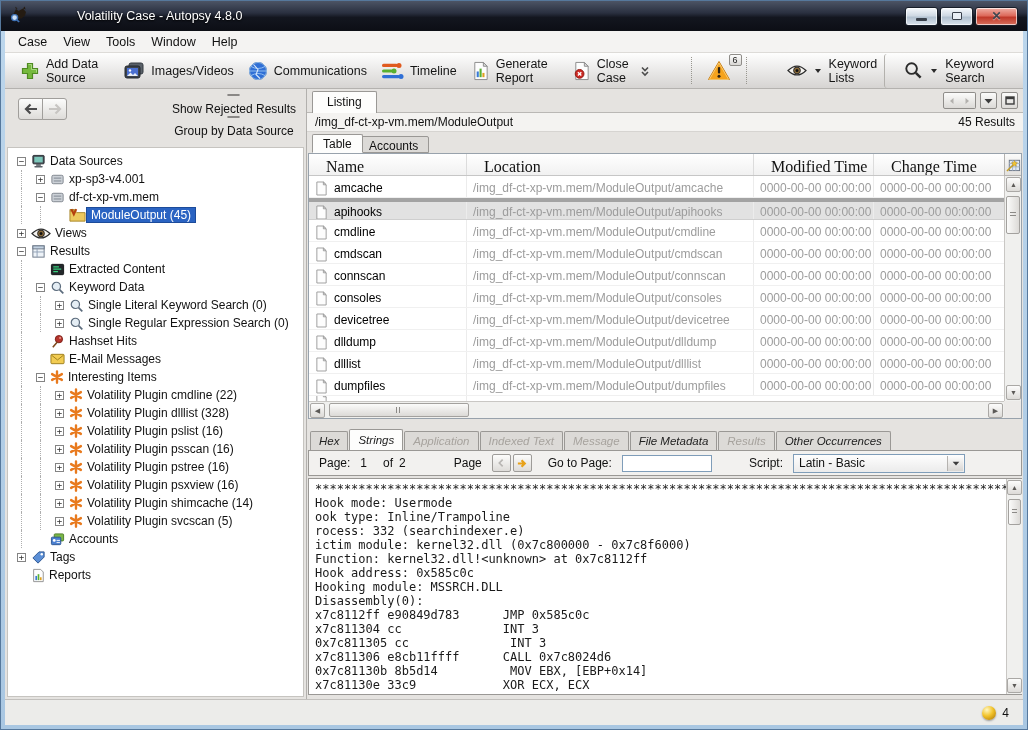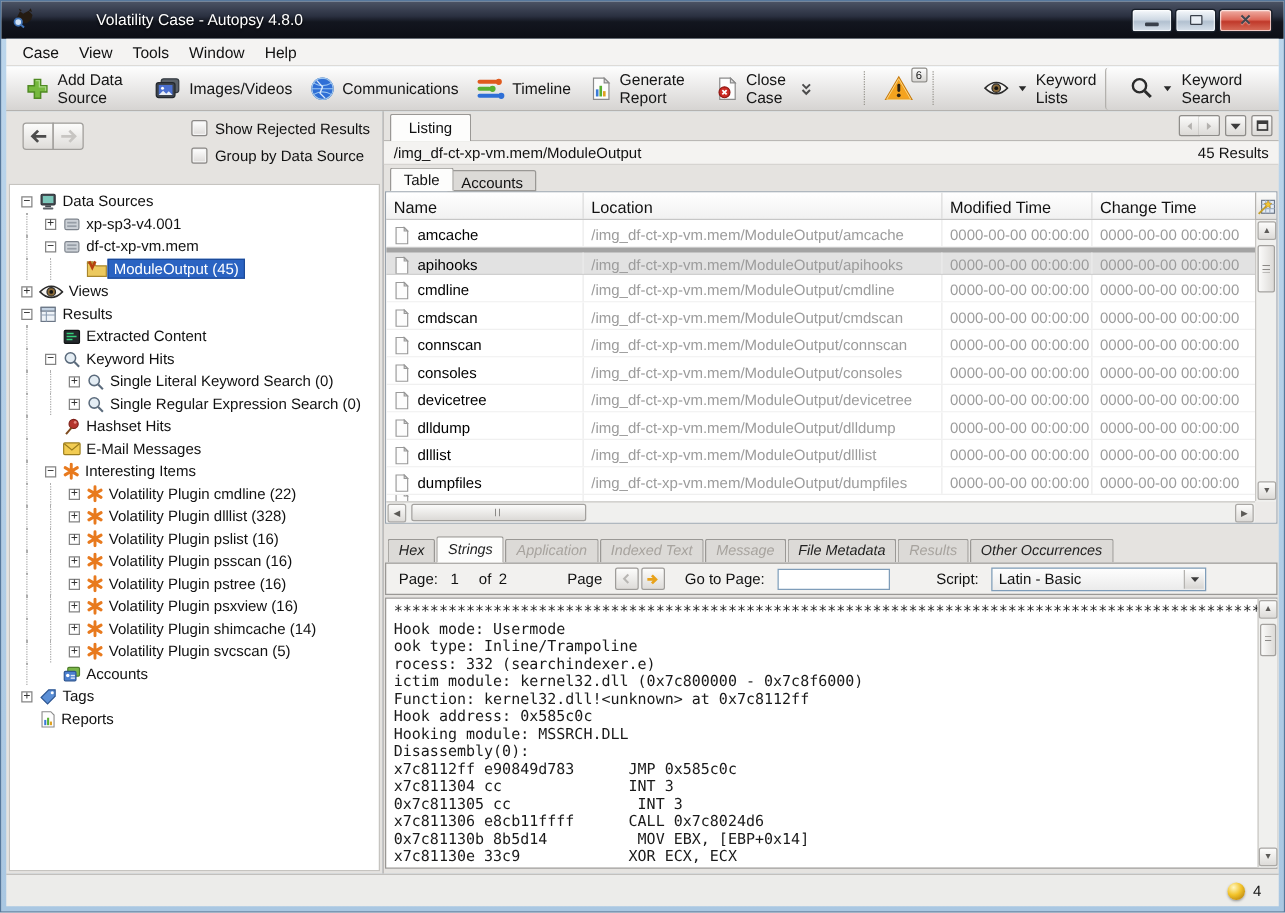--- a/index.html
+++ b/index.html
@@ -25,21 +25,21 @@
   .badge{position:absolute;top:-4px;right:-1px;background:linear-gradient(#fdfdfd,#d8d6d3);border:1px solid #8f8d89;border-radius:2px;font-size:9px;padding:0 3px;color:#222;}
   .caret{width:0;height:0;border-left:3.5px solid transparent;border-right:3.5px solid transparent;border-top:4px solid #2a2a2a;margin:0 2px;}
   .kw-search{margin-left:auto;border-left:1px solid #b3b1ad;padding-left:19px;margin-right:6px;}
   
   .leftpanel{position:absolute;left:4px;top:88px;width:301px;bottom:30px;background:#e5e3e0;}
   .navgroup{position:absolute;left:13px;top:9px;display:flex;}
   .navbtn{width:25px;height:22px;border:1px solid #a09e9b;background:linear-gradient(#fcfcfb,#dedcd9);display:flex;align-items:center;justify-content:center;}
   .navbtn:first-child{border-radius:3px 0 0 3px;}
   .navbtn:last-child{border-radius:0 3px 3px 0;margin-left:-1px;}
   .checks{position:absolute;right:10px;top:5px;}
-  .checkrow{display:flex;align-items:center;gap:6px;height:17px;margin-bottom:5px;font-size:12px;color:#111;}
+  .checkrow{display:flex;align-items:center;gap:6px;height:17px;margin-bottom:5px;font-size:12px;color:#111;flex-direction:column;}
   .cb{width:13px;height:13px;border:1px solid #8a8886;border-radius:2px;background:linear-gradient(#fff,#dcdad8);box-shadow:inset 0 0 0 1px #f4f4f4;}
   .tree{position:absolute;left:2px;right:2px;top:58px;bottom:2px;background:#fff;border:1px solid #c6c4c0;overflow:hidden;padding:4px 0 0 4px;}
   .titem{display:flex;align-items:center;height:18px;font-size:12px;color:#111;white-space:nowrap;}
   .guide{width:19px;height:18px;flex:0 0 19px;position:relative;}
   .guide::before{content:"";position:absolute;left:9px;top:0;bottom:0;border-left:1px dotted #aeaeae;}
   .toggle{width:19px;flex:0 0 19px;display:flex;align-items:center;justify-content:center;}
   .tbox{width:9px;height:9px;border:1px solid #848484;background:#fff;font-size:9px;line-height:7px;text-align:center;color:#333;font-family:"DejaVu Sans Mono",monospace;}
   .tlabel{padding:1px 4px;}
   .tlabel.sel{background:#2a63c2;color:#fff;border:1px solid #1c4b9a;padding:0 4px;}
   
@@ -52,21 +52,21 @@
   .sbtn.joined-r{border-radius:0 2px 2px 0;border-left:none;}
   .pathbar{position:absolute;left:0;top:24px;right:0;height:19px;background:#f4f3f1;border-bottom:1px solid #d6d4d1;display:flex;align-items:center;padding:0 8px;font-size:12px;color:#111;}
   .results-count{margin-left:auto;}
   .viewtabs{position:absolute;left:0;top:43px;right:0;height:21px;}
   .vtab{position:absolute;top:2px;height:19px;padding:2px 10px;font-size:12px;border:1px solid #9a9895;border-radius:2px 2px 0 0;color:#111;}
   .vtab.active{left:5px;background:#fdfdfc;border-bottom:1px solid #fdfdfc;z-index:2;}
   .vtab.idle{left:51px;top:4px;height:17px;background:#dcdad7;z-index:1;}
   
   .tablewrap{position:absolute;left:1px;right:1px;top:64px;height:266px;background:#fff;border:1px solid #98a2ac;}
   .thead{position:absolute;left:0;top:0;right:17px;height:22px;background:linear-gradient(#ffffff,#f1f1f1);border-bottom:1px solid #c6c6c6;display:flex;}
-  .th{font-size:13px;color:#111;padding:4px 6px 0 6px;border-right:1px solid #dcdcdc;overflow:hidden;white-space:nowrap;}
+  .th{font-size:16px;color:#111;padding:4px 6px 0 17px;border-right:1px solid #dcdcdc;overflow:hidden;white-space:nowrap;font-family:Liberation Serif, serif;}
   .rows{position:absolute;left:0;top:22px;right:17px;bottom:17px;overflow:hidden;}
   .trow{display:flex;height:22px;border-bottom:1px solid #f0f0f0;background:#fff;}
   .trow.sel{background:#e2e2e2;border-top:4px solid #a3a3a3;border-bottom:1px solid #cfcfcf;justify-content:flex-end;}
   .td{font-size:12px;padding:3px 6px 0 6px;border-right:1px solid #ececec;overflow:hidden;white-space:nowrap;display:flex;align-items:center;gap:6px;}
   .td.gray{color:#9c9c9c;}
   .col0{width:158px;flex:0 0 158px;}
   .col1{width:287px;flex:0 0 287px;}
   .col2{width:120px;flex:0 0 120px;}
   .col3{flex:1;border-right:none;}
   .partial{height:6px;overflow:hidden;border-bottom:none;}
@@ -362,21 +362,21 @@
           <span class="guide"></span>
           <span class="toggle">
             <span class="tbox">−</span>
           </span>
           <span style="display: flex;">
             <svg width="15" height="15" viewBox="0 0 16 16">
               <circle cx="6.8" cy="6.8" r="4.4" fill="#e4edf4" stroke="#5b6b7c" stroke-width="1.3"></circle>
               <path d="M10.2 10.2 L14.2 14.2" stroke="#5b6b7c" stroke-width="1.8"></path>
             </svg>
           </span>
-          <span class="tlabel">Keyword Hits</span>
+          <span class="tlabel">Keyword Data</span>
         </div>
         <div class="titem">
           <span class="guide"></span>
           <span class="guide"></span>
           <span class="toggle">
             <span class="tbox">+</span>
           </span>
           <span style="display: flex;">
             <svg width="15" height="15" viewBox="0 0 16 16">
               <circle cx="6.8" cy="6.8" r="4.4" fill="#e4edf4" stroke="#5b6b7c" stroke-width="1.3"></circle>

